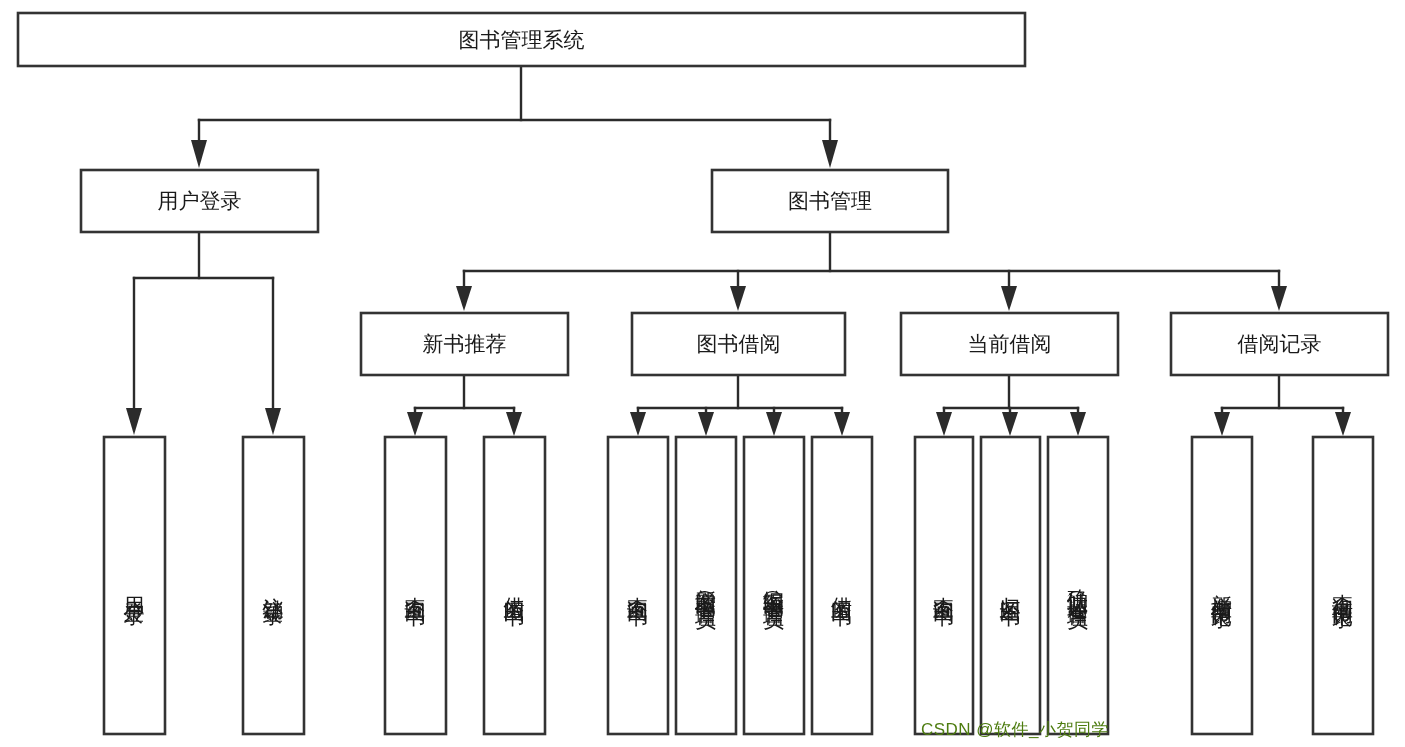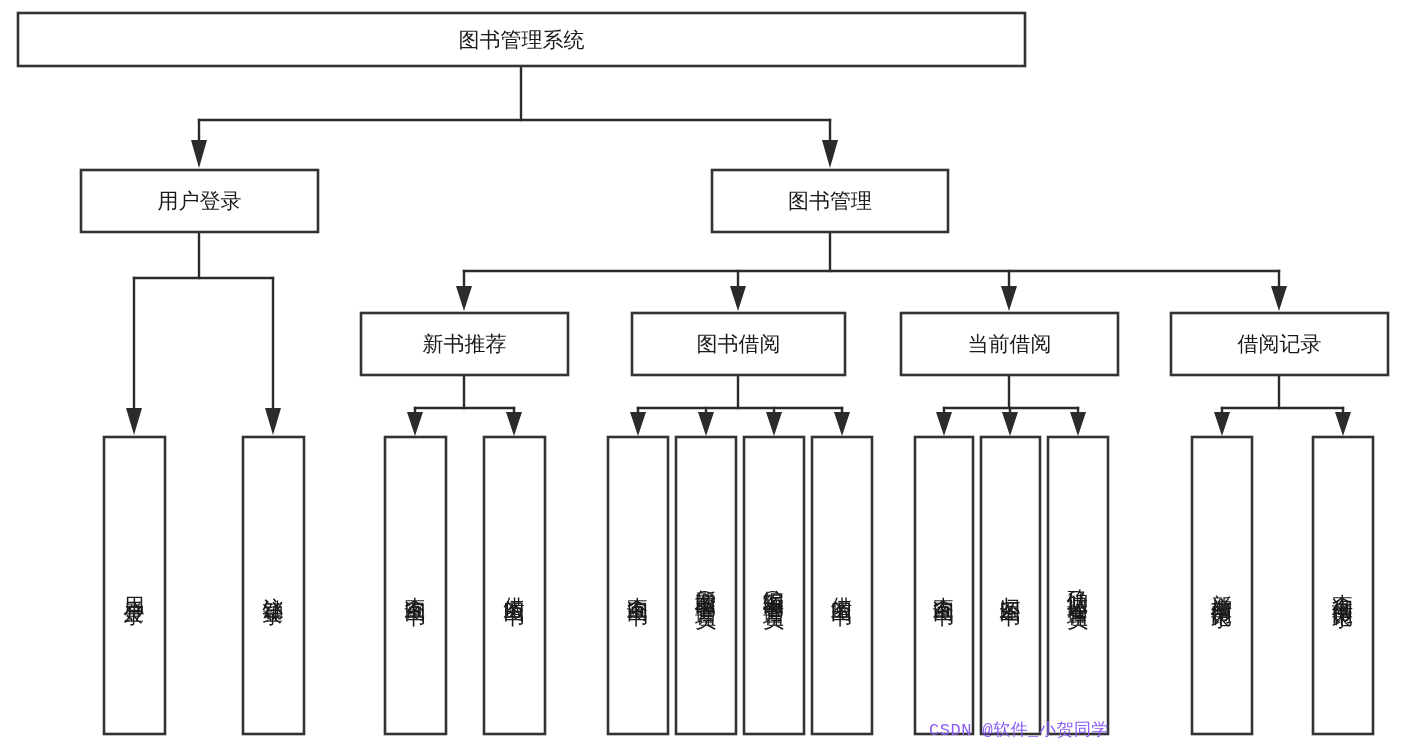--- a/index.html
+++ b/index.html
@@ -68,23 +68,23 @@
     position: absolute;
     display: flex;
     align-items: center;
     justify-content: center;
     pointer-events: none;
   }
   .watermark {
     position: absolute;
     right: 8px;
     bottom: 6px;
-    font-family: Liberation Mono, monospace;
+    font-family: Liberation Sans, sans-serif;
     font-size: 17px;
-    color: #8b5cf6;
+    color: #4d7c0f;
     letter-spacing: 0.5px;
     white-space: nowrap;
   }
 </style>
 </head>
 <body>
 
 <div id="diagram-root">
 
   <svg class="flow" viewBox="0 0 1405 747" xmlns="http://www.w3.org/2000/svg">

